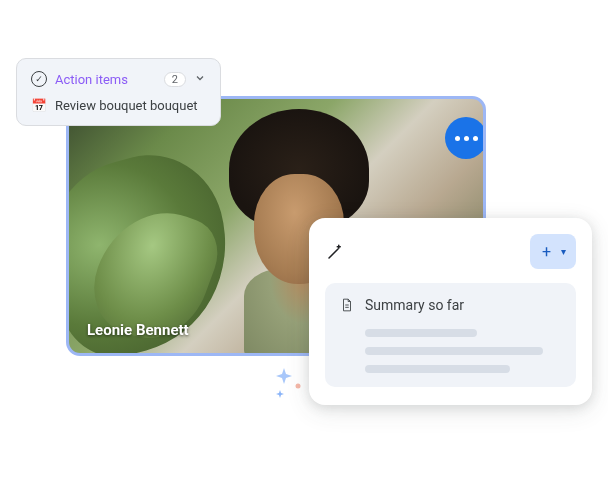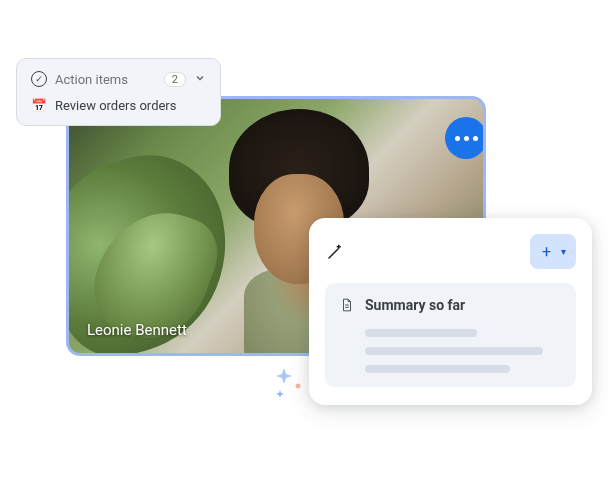--- a/index.html
+++ b/index.html
@@ -82,21 +82,21 @@
       height: 90px;
       background: radial-gradient(ellipse at 50% 10%, #b88c60 0%, #96a078 40%, #7d8862 100%);
       border-radius: 30% 30% 10% 10%;
     }
     .participant-name {
       position: absolute;
       left: 18px;
       bottom: 14px;
       color: #fff;
       font-size: 15px;
-      font-weight: 400;
+      font-weight: 700;
       text-shadow: 0 1px 3px rgba(0,0,0,0.6);
     }
     .fab-more {
       position: absolute;
       right: -4px;
       top: 18px;
       width: 42px;
       height: 42px;
       border-radius: 50%;
       background: #1a73e8;
@@ -136,21 +136,21 @@
       border: 1.5px solid #3c4043;
       border-radius: 50%;
       display: flex;
       align-items: center;
       justify-content: center;
       font-size: 9px;
       color: #3c4043;
     }
     .action-title {
       font-size: 13px;
-      color: #737373;
+      color: #8b5cf6;
       flex: 1;
     }
     .action-count {
       background: #fff;
       border: 1px solid #dadce0;
       border-radius: 10px;
       padding: 0 7px;
       font-size: 11px;
       color: #5f6368;
     }
@@ -220,21 +220,20 @@
     }
     .save-docs-btn .caret {
       font-size: 10px;
       margin-left: 4px;
       color: #1a5cbf;
     }
     .summary-body {
       background: #f0f3f8;
       border-radius: 10px;
       padding: 14px;
-      font-weight: bold;
     }
     .summary-title-row {
       display: flex;
       align-items: center;
       gap: 10px;
       margin-bottom: 16px;
     }
     .doc-icon {
       width: 16px;
       height: 16px;
@@ -298,21 +297,21 @@
     <div class="action-title">Action items</div>
     <div class="action-count">2</div>
     <div class="action-chevron">
       <svg width="12" height="12" viewBox="0 0 24 24" fill="none" stroke="#5f6368" stroke-width="2.5">
           <polyline points="6 9 12 15 18 9"></polyline>
         </svg>
     </div>
   </div>
   <div class="action-row">
     <div class="calendar-icon">📅</div>
-    <div class="action-text">Review orders orders</div>
+    <div class="action-text">Review bouquet bouquet</div>
   </div>
 </div>
 
 <div class="summary-panel">
   <div class="summary-header">
     <div class="magic-icon">
       <svg viewBox="0 0 24 24" fill="none" stroke="#202124" stroke-width="2" stroke-linecap="round">
         <path d="M4 20 L16 8"></path>
         <path d="M17 3 L17 7 M15 5 L19 5"></path>
       </svg>

